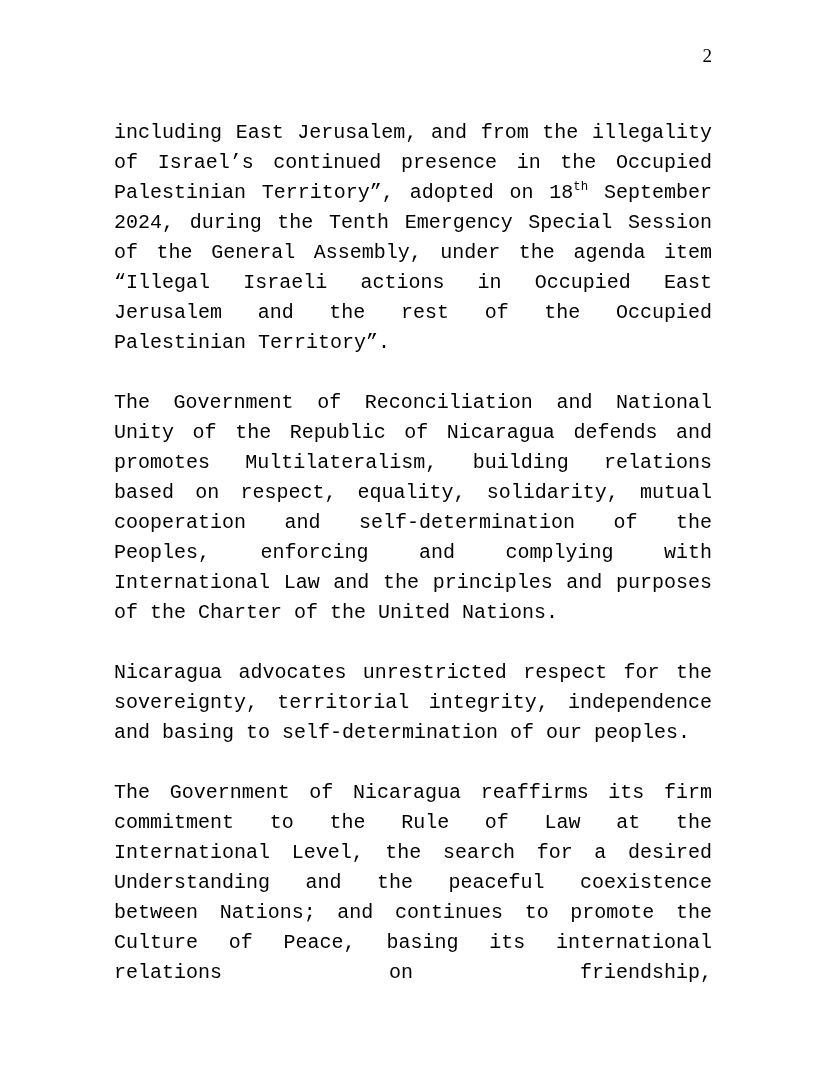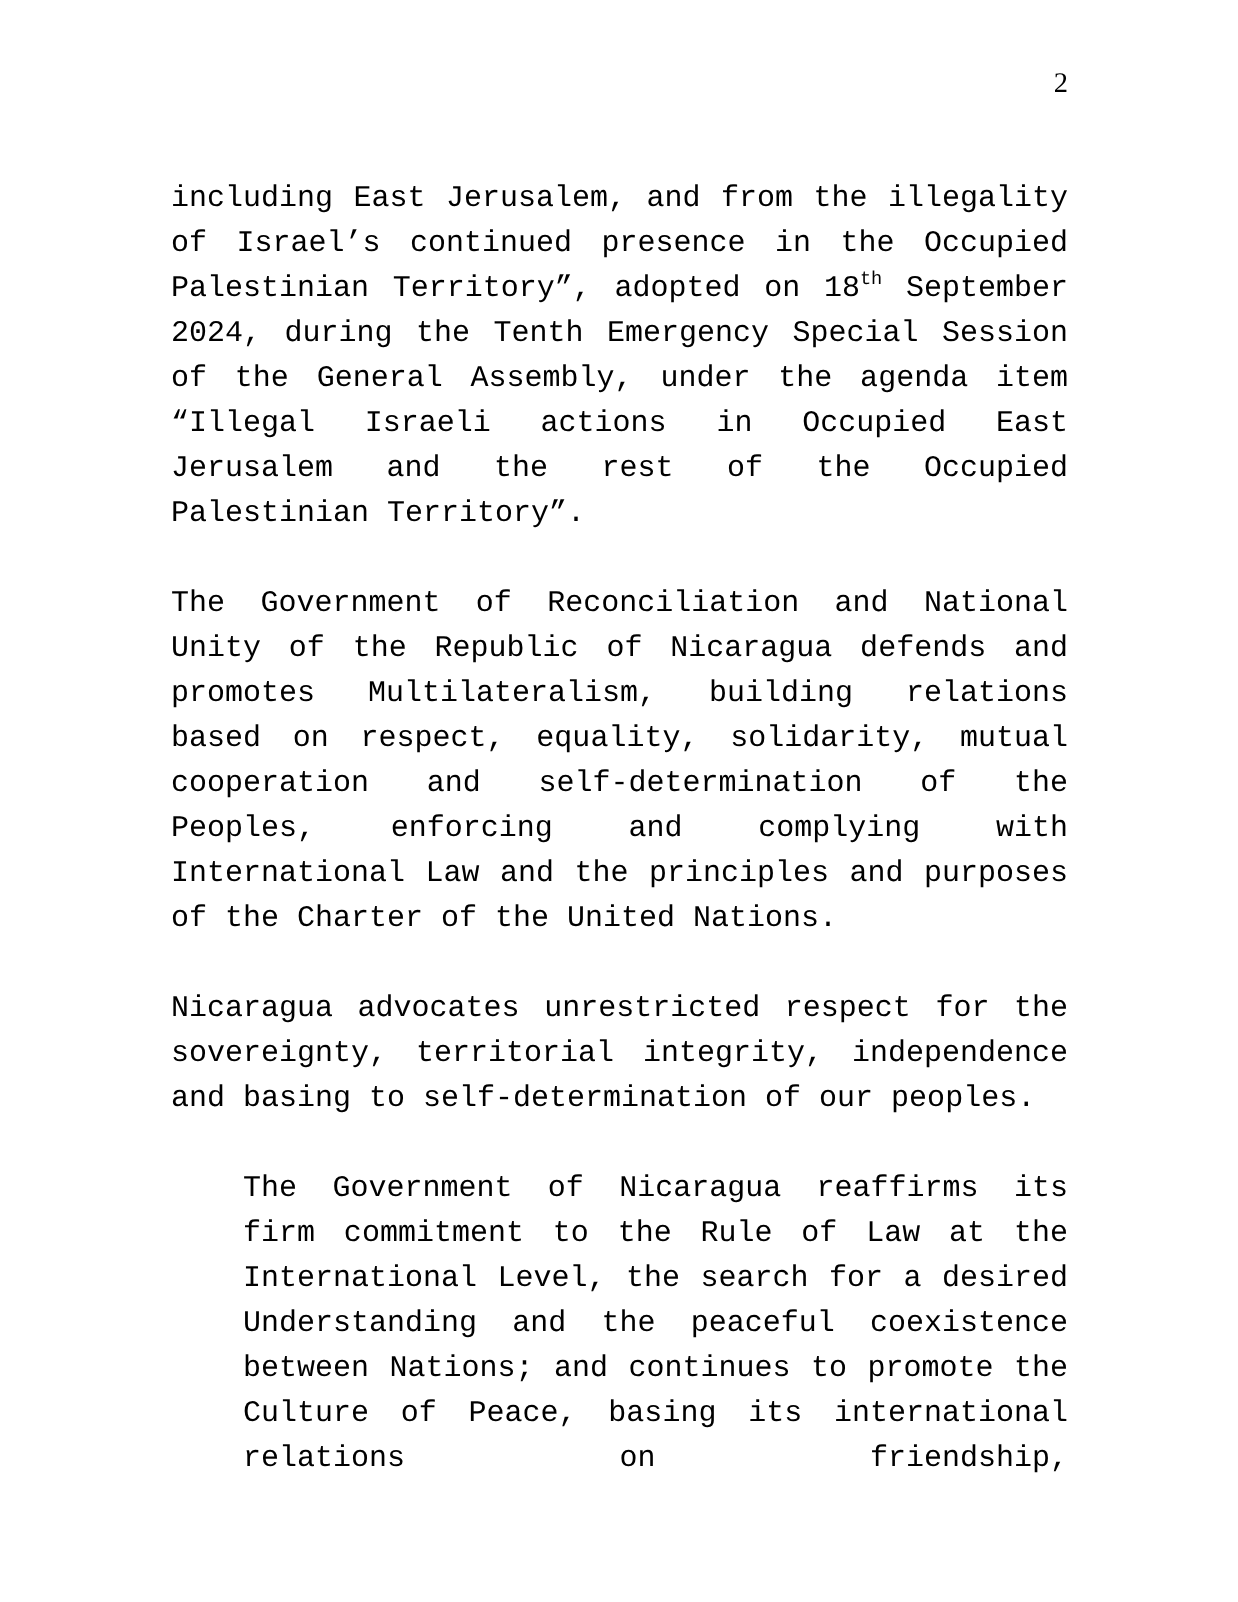--- a/index.html
+++ b/index.html
@@ -47,21 +47,20 @@
     -webkit-hyphens: none;
     hyphens: none;
     font-family: Liberation Mono, monospace;
   }
   .para:last-child {
     margin-bottom: 0;
   }
   
   .para.justify-last {
     text-align-last: justify;
-    margin-left: 48px;
   }
   sup {
     font-size: 0.62em;
     vertical-align: super;
     line-height: 0;
   }
 </style>
 </head>
 <body>
 

